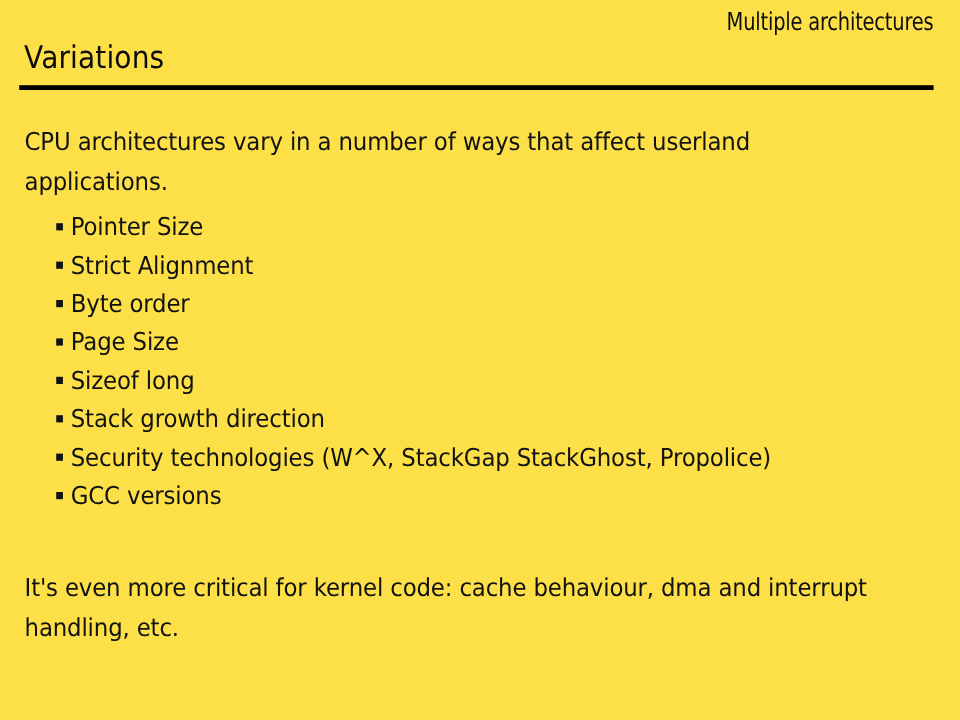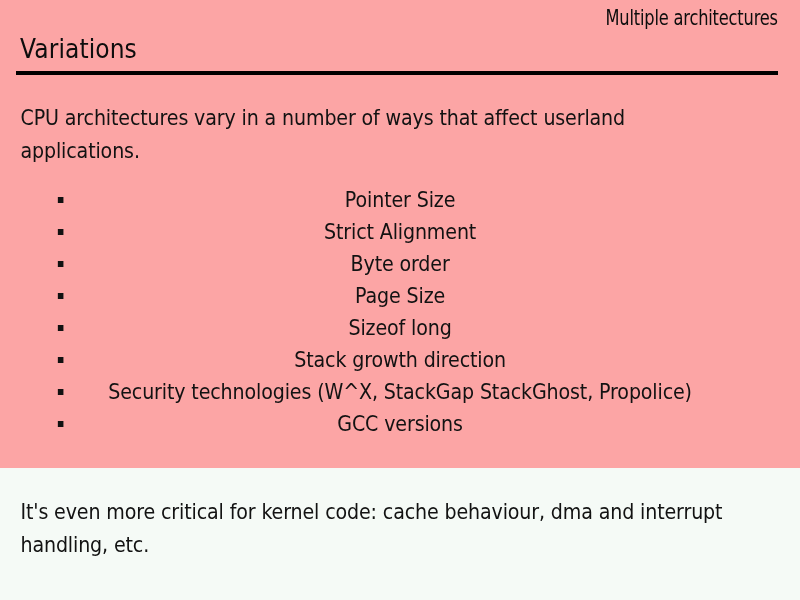--- a/index.html
+++ b/index.html
@@ -10,22 +10,22 @@
     width: 800px;
     height: 600px;
     background: #f5faf6;
     font-family: "DejaVu Sans", sans-serif;
     overflow: hidden;
   }
 
   .slide {
     position: relative;
     width: 800px;
-    height: 468px;
-    background: #fca5a5;
+    height: 600px;
+    background: #fde047;
     box-sizing: border-box;
   }
 
   
   .slide-header {
     position: absolute;
     top: 0;
     left: 0;
     width: 800px;
     height: 78px;
@@ -88,23 +88,22 @@
     width: 830px;
     box-sizing: border-box;
   }
 
   .intro-para {
     margin-bottom: 2px;
   }
 
   .bullet-list {
     list-style: none;
-    margin: 16px;
+    margin: 5px;
     padding: 0;
-    text-align: center;
   }
 
   .bullet-item {
     position: relative;
     margin: 0;
     padding: 0 0 0 58px;
     font-family: "DejaVu Sans", sans-serif;
     font-size: 20.5px;
     line-height: 32px;
     color: #121212;

